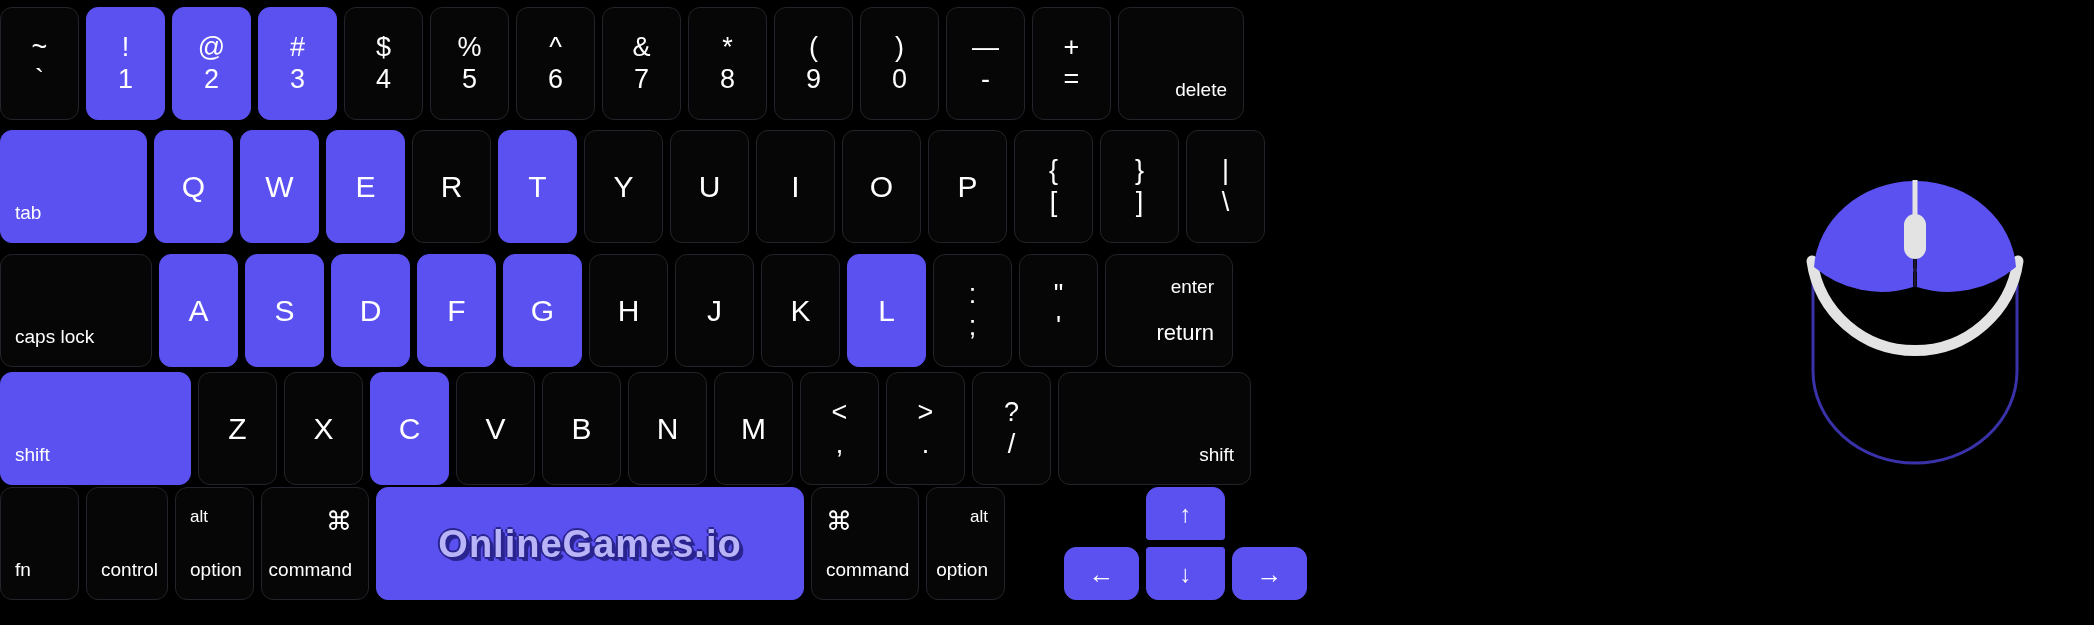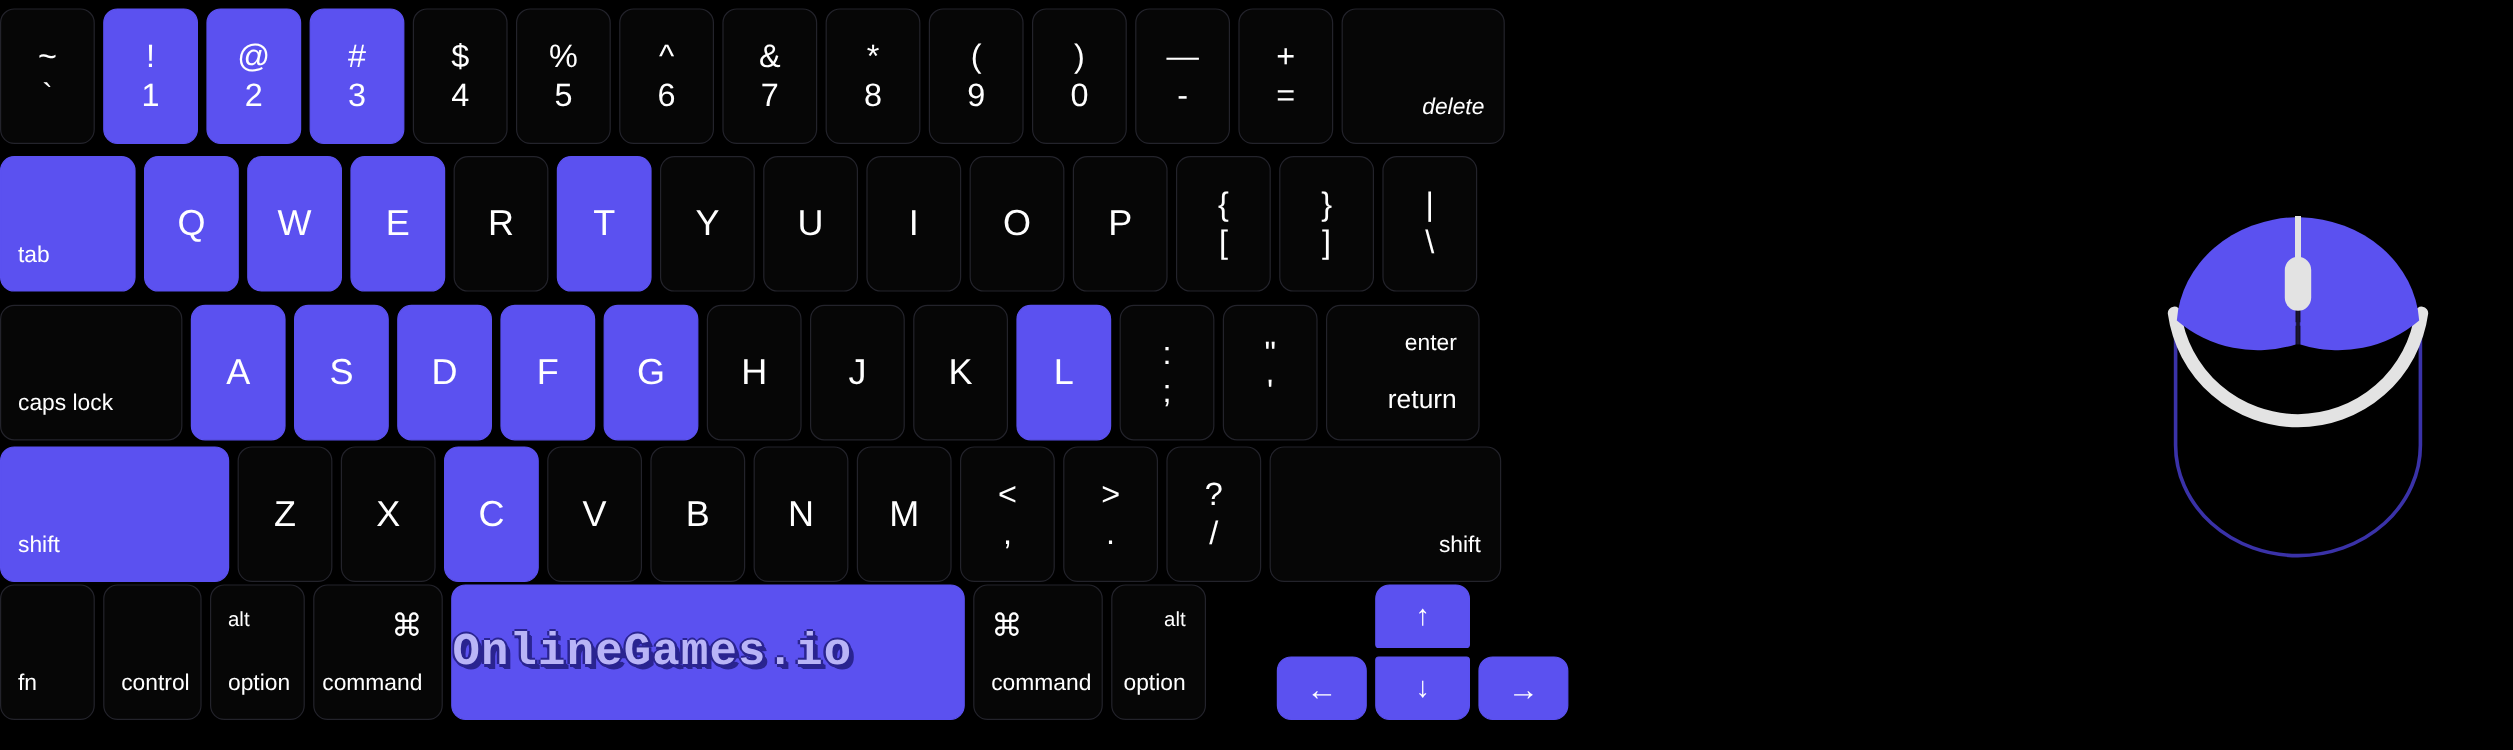--- a/index.html
+++ b/index.html
@@ -139,25 +139,25 @@
   .key .arrow {
     left: 0; right: 0;
     top: 50%;
     transform: translateY(-50%);
     text-align: center;
     font-size: 26px;
   }
 
   
   .w-1   { width: 79px;  }
-  .w-tab { width: 113px; }
+  .w-tab { width: 147px; }
   .w-caps{ width: 152px; }
   .w-shl { width: 191px; }
   .w-shr { width: 193px; }
-  .w-del { width: 136px; font-style: italic; }
+  .w-del { width: 126px; }
   .w-ret { width: 128px; }
   .w-bsl { width: 79px;  }
   .w-fn  { width: 79px;  }
   .w-ctl { width: 82px;  }
   .w-opt { width: 79px; text-align: right;  }
   .w-cmd { width: 108px; }
   .w-space { width: 428px; }
   .w-arrow-h { width: 75px; }
 
   
@@ -190,21 +190,22 @@
 
   
   #spacebar {
     position: relative;
   }
   .logo {
     position: absolute;
     left: 0; right: 0;
     top: 50%;
     transform: translateY(-50%);
-    font-family: Liberation Mono, monospace;
+    text-align: center;
+    font-family: Liberation Sans, sans-serif;
     font-size: 38px;
     font-weight: bold;
     letter-spacing: 1px;
     color: #b9b4f7;
     text-shadow:
        2px 0 0 #2a2490,
       -2px 0 0 #2a2490,
        0 2px 0 #2a2490,
        0 -2px 0 #2a2490,
        4px 4px 0 #2a2490,

